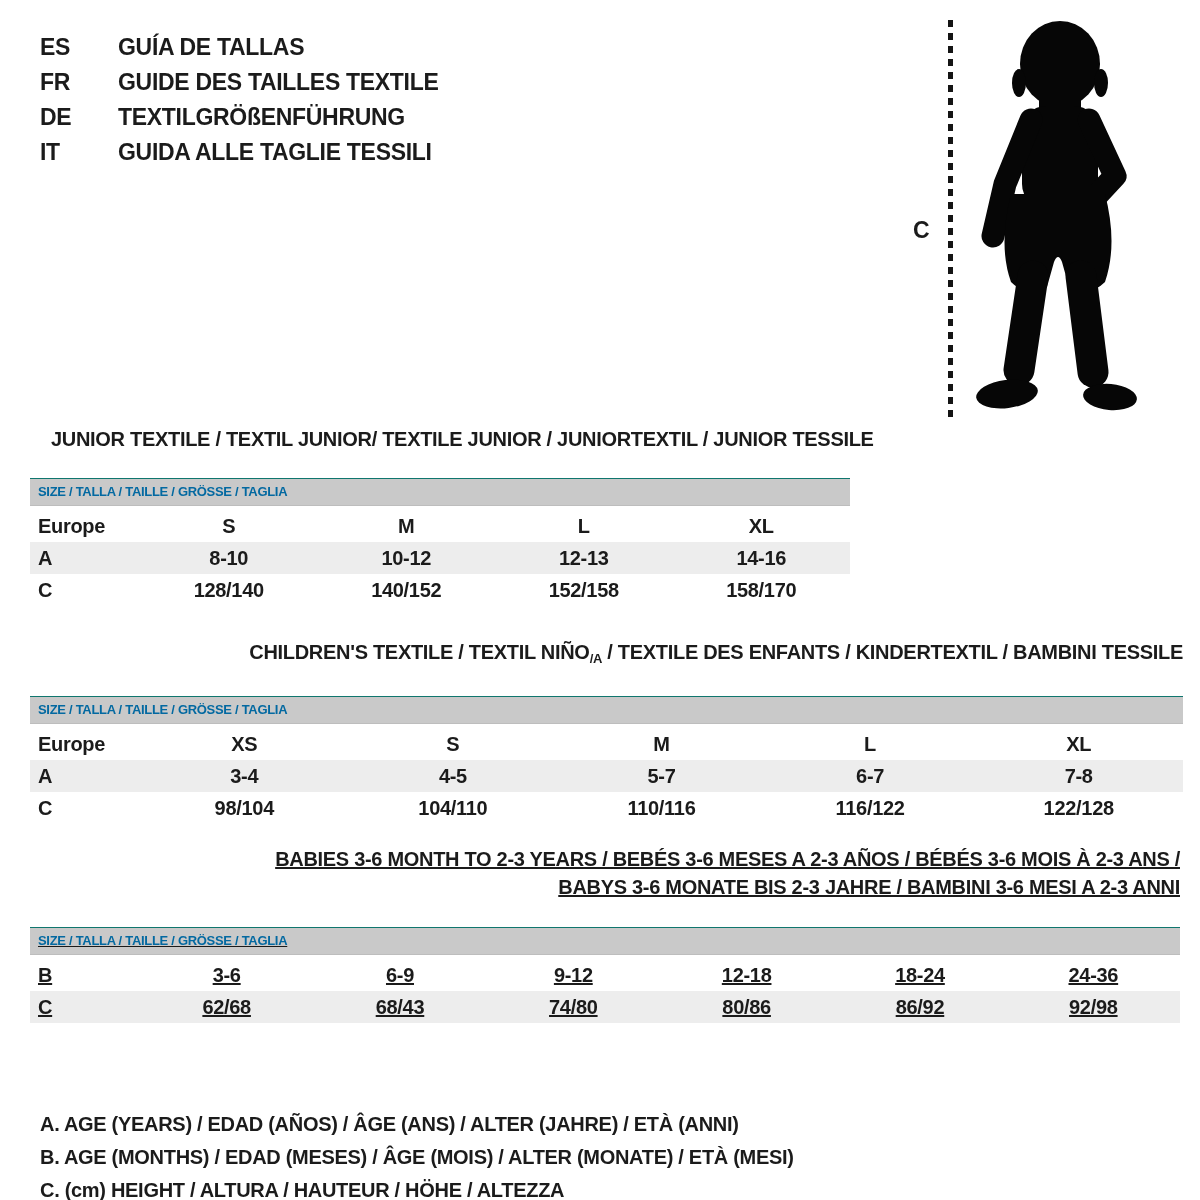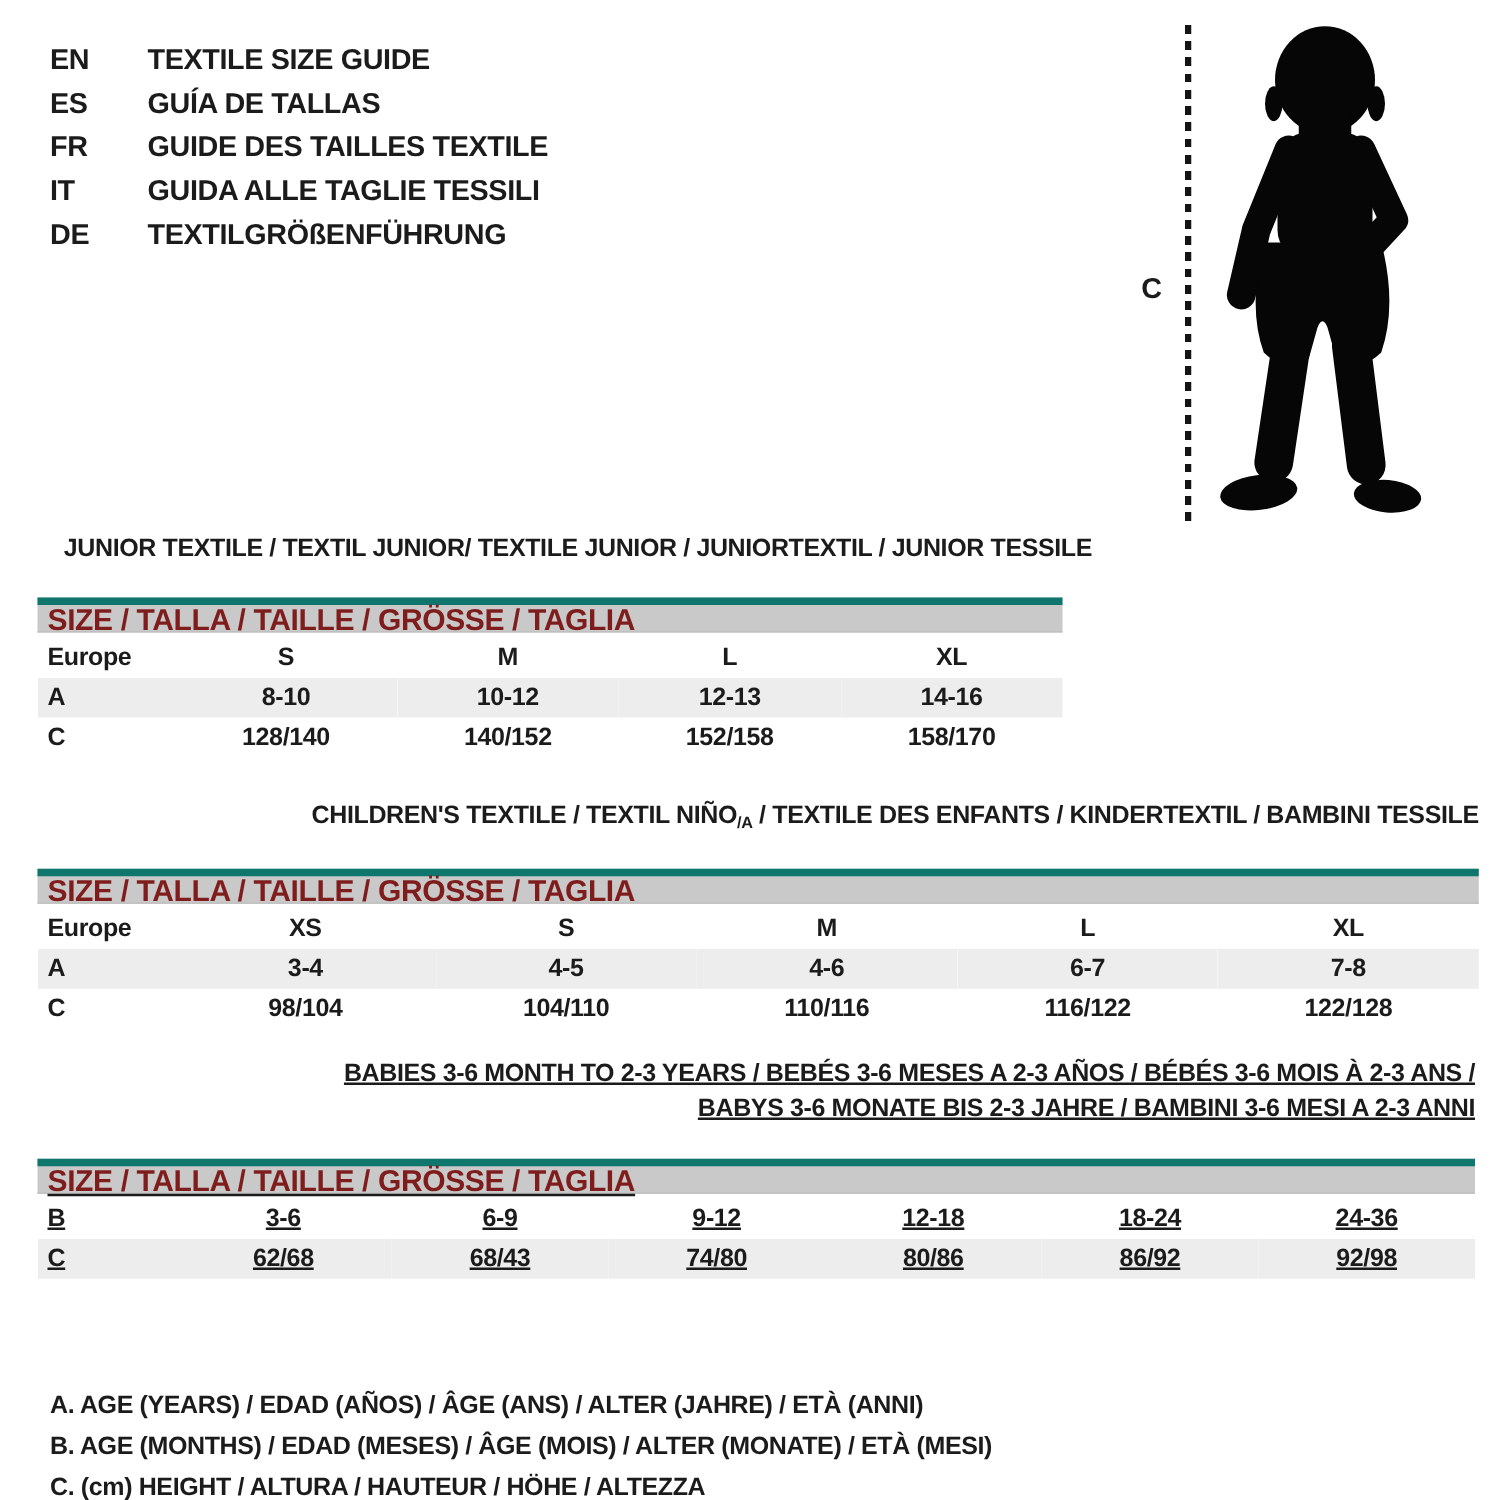--- a/index.html
+++ b/index.html
@@ -38,24 +38,24 @@
   .section-children { top:641px; width:1153px; }
   .section-babies   { top:845px; width:1150px;text-decoration:underline; }
   h2 { font-size:20px; line-height:22px; margin-left:21px; font-weight:700; white-space:nowrap;text-align:right; }
   .section-babies h2 { line-height:28px; }
   .sub { font-size:13px; vertical-align:-4px; }
 
   .size-bar {
     margin-top:28px;
     height:28px; line-height:26px;
     background:#c9c9c9;
-    border-top:6px solid #0f766e;
+    border-top:1px solid #0f766e;
     border-bottom:1px solid #bdbdbd;
-    color:#7f1d1d;
-    font-size:24px;
+    color:#0369a1;
+    font-size:13px;
     padding-left:8px;
   }
   .section-children .size-bar, .section-babies .size-bar { margin-top:26px; }
 
   table { width:100%; border-collapse:collapse; table-layout:fixed; margin-top:4px; }
   td {
     height:32px; font-size:20px; font-weight:700;
     text-align:center; white-space:nowrap; overflow:hidden;
   }
   td:first-child { width:110px; text-align:left; padding-left:8px; }
@@ -65,38 +65,34 @@
   .legend { position:absolute; left:40px; top:1108px; }
   .legend-line { font-size:20px; line-height:33px; white-space:nowrap; }
 </style>
 </head>
 <body>
 
 <div class="page">
 
   <div class="lang-block">
     <div class="lang-row">
-      <span class="lang-code">EN</span>
-      <span class="lang-label">TEXTILE SIZE GUIDE</span>
-    </div>
-    <div class="lang-row">
       <span class="lang-code">ES</span>
       <span class="lang-label">GUÍA DE TALLAS</span>
     </div>
     <div class="lang-row">
       <span class="lang-code">FR</span>
       <span class="lang-label">GUIDE DES TAILLES TEXTILE</span>
     </div>
     <div class="lang-row">
+      <span class="lang-code">DE</span>
+      <span class="lang-label">TEXTILGRÖßENFÜHRUNG</span>
+    </div>
+    <div class="lang-row">
       <span class="lang-code">IT</span>
       <span class="lang-label">GUIDA ALLE TAGLIE TESSILI</span>
-    </div>
-    <div class="lang-row">
-      <span class="lang-code">DE</span>
-      <span class="lang-label">TEXTILGRÖßENFÜHRUNG</span>
     </div>
   </div>
 
   <div class="figure">
     <span class="c-label">C</span>
     <div class="dash-line"></div>
     <svg width="176" height="408" viewBox="0 0 176 408" xmlns="http://www.w3.org/2000/svg">
       <g fill="#060606" stroke="none">
 
         <ellipse cx="91" cy="50" rx="40" ry="43"></ellipse>
@@ -163,21 +159,21 @@
             <td>XS</td>
             <td>S</td>
             <td>M</td>
             <td>L</td>
             <td>XL</td>
           </tr>
           <tr class="shaded">
             <td>A</td>
             <td>3-4</td>
             <td>4-5</td>
-            <td>4-6</td>
+            <td>5-7</td>
             <td>6-7</td>
             <td>7-8</td>
           </tr>
           <tr>
             <td>C</td>
             <td>98/104</td>
             <td>104/110</td>
             <td>110/116</td>
             <td>116/122</td>
             <td>122/128</td>

